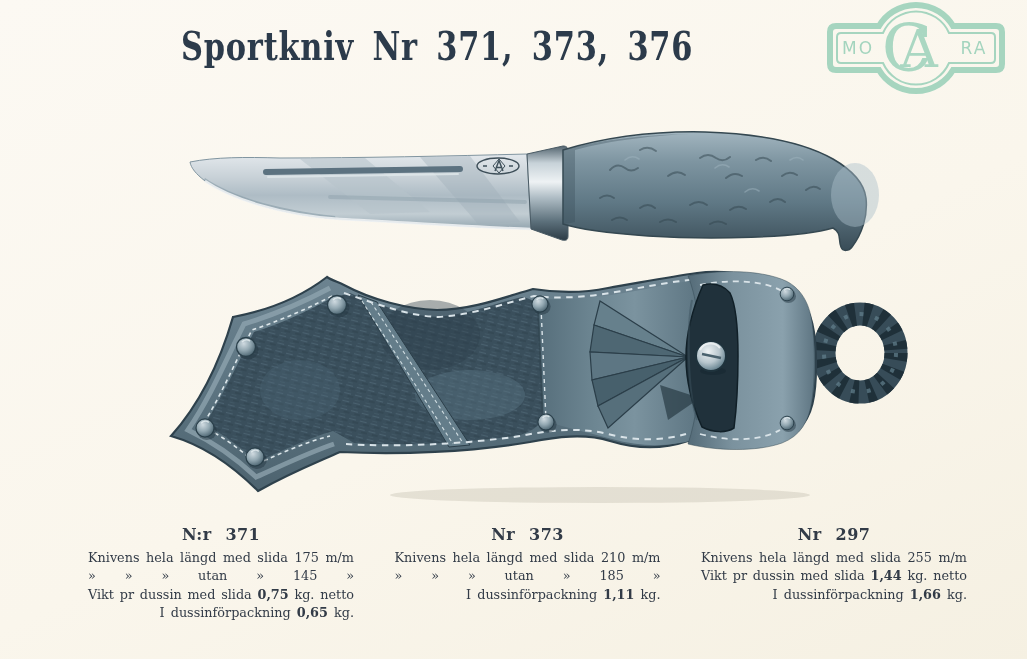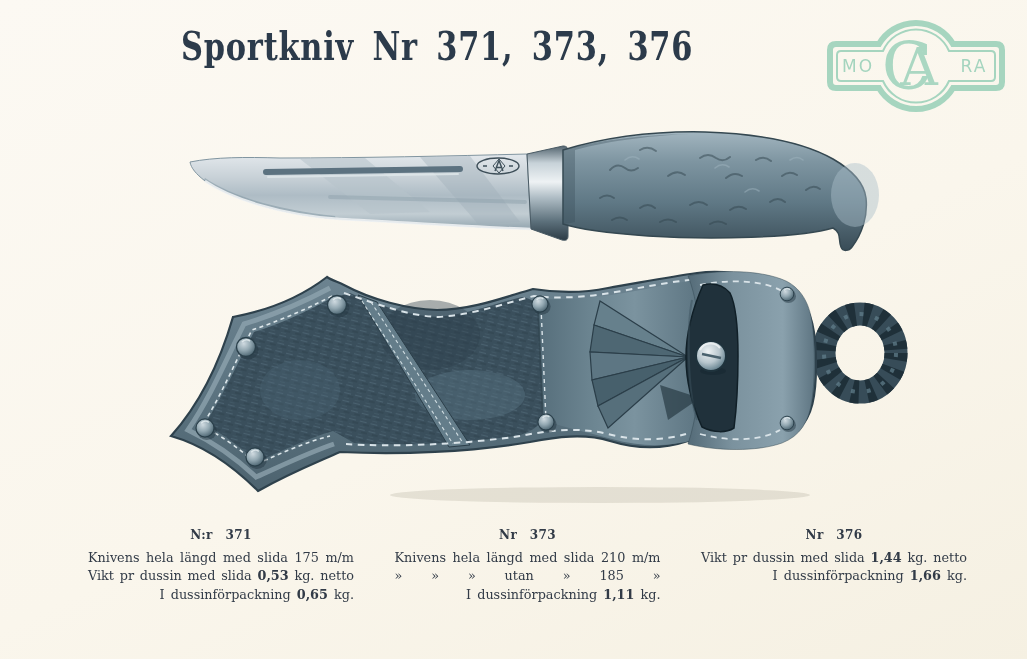--- a/index.html
+++ b/index.html
@@ -4,25 +4,25 @@
 <style>
   html,body{margin:0;padding:0;background:#e8e4da;}
   .page{position:relative;width:1027px;height:659px;overflow:hidden;
         background:linear-gradient(155deg,#fcf9f3 0%,#faf6ec 55%,#f5f0e2 100%);
         font-family:"DejaVu Serif","Liberation Serif",serif;padding-left:16px;}
   .art{position:absolute;left:0;top:0;}
   .title{position:absolute;left:181px;top:27px;margin:0;font-size:39px;line-height:1;
          font-weight:bold;color:#2c3b4b;white-space:nowrap;}
   .title-inner{display:inline-block;transform:scaleX(.78);transform-origin:0 0;
          letter-spacing:1px;word-spacing:9px;}
-  .logo{position:absolute;left:818px;top:0;width:196px;height:100px;margin-top:18px;}
+  .logo{position:absolute;left:818px;top:0;width:196px;height:100px;}
   .specs{position:absolute;top:526px;left:88px;width:879px;display:flex;
          justify-content:space-between;color:#323b47;}
   .col{width:266px;font-size:12.8px;line-height:18.5px;}
-  .num{text-align:center;font-weight:bold;font-size:12px;letter-spacing:.4px;
+  .num{text-align:center;font-weight:bold;font-size:16px;letter-spacing:.4px;
        word-spacing:8px;margin:0 0 4px 0;}
   .j{text-align:justify;text-align-last:justify;}
   .c{text-align:right;word-spacing:2px;}
   .v{font-weight:bold;}
 </style>
 </head>
 <body>
 
 <div class="page">
 
@@ -271,31 +271,33 @@
         <text x="101" y="67" text-anchor="middle" font-size="52">A</text>
       </g>
     </svg>
   </div>
 
   <div class="specs">
 
     <div class="col">
       <div class="num">N:r 371</div>
       <div class="j">Knivens hela längd med slida 175 m/m</div>
-      <div class="j"><span>Vikt pr dussin med slida</span> <span class="v">0,53</span> <span>kg. netto</span></div>
+      <div class="j">» » » utan » 145 »</div>
+      <div class="j"><span>Vikt pr dussin med slida</span> <span class="v">0,75</span> <span>kg. netto</span></div>
       <div class="c"><span>I dussinförpackning</span> <span class="v">0,65</span> <span>kg.</span></div>
     </div>
 
     <div class="col">
       <div class="num">Nr 373</div>
       <div class="j">Knivens hela längd med slida 210 m/m</div>
       <div class="j">» » » utan » 185 »</div>
       <div class="c"><span>I dussinförpackning</span> <span class="v">1,11</span> <span>kg.</span></div>
     </div>
 
     <div class="col">
-      <div class="num">Nr 376</div>
+      <div class="num">Nr 297</div>
+      <div class="j">Knivens hela längd med slida 255 m/m</div>
       <div class="j"><span>Vikt pr dussin med slida</span> <span class="v">1,44</span> <span>kg. netto</span></div>
       <div class="c"><span>I dussinförpackning</span> <span class="v">1,66</span> <span>kg.</span></div>
     </div>
 
   </div>
 </div>
 
 </body></html>

